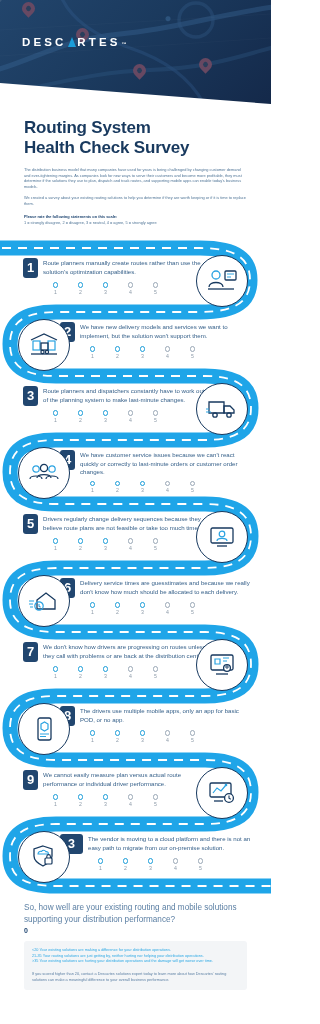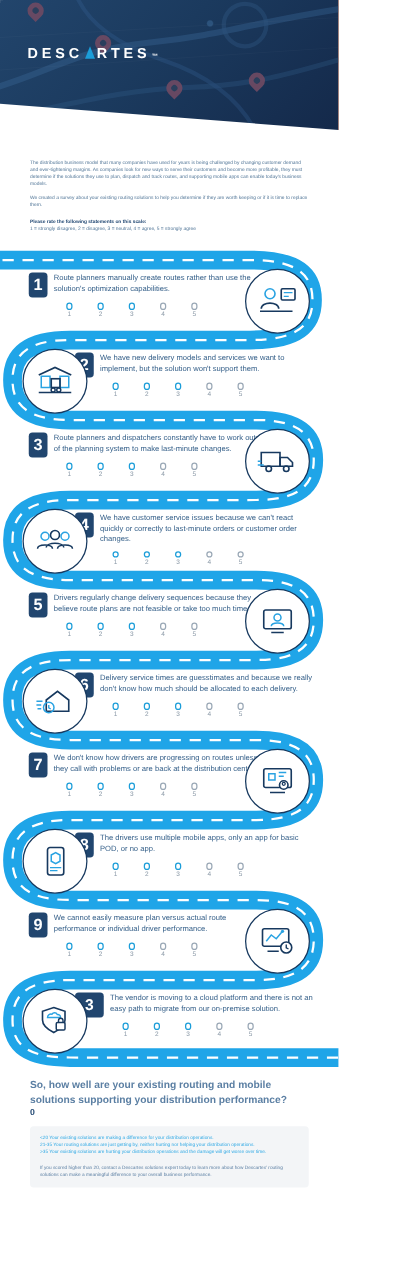--- a/index.html
+++ b/index.html
@@ -99,21 +99,21 @@
 
   .icon-circle{
     position:absolute;width:50px;height:50px;border-radius:50%;
     background:#fff;border:1.6px solid #17395f;
     display:flex;align-items:center;justify-content:center;
   }
 
   
   .result{padding:6px 24px 0 24px;}
   .result h2{
-    margin:0;font-size:8.2px;line-height:11.4px;font-weight:700;color:#5b7fa3;
+    margin:0;font-size:8.2px;line-height:11.4px;font-weight:400;color:#5b7fa3;
   }
   .score{margin:2px 0 0 0;font-size:7px;font-weight:700;color:#1d4470;}
   .legend{
     margin:7px 0 0 0;background:#f3f5f7;border-radius:3px;padding:7px 8px;
   }
   .legend p{margin:0;font-size:3.8px;line-height:5.6px;color:#2ea9e5;}
   .legend .note{margin-top:7px;color:#5b7fa3;}
   .cta-wrap{text-align:center;padding:16px 0 0 0;}
 </style>
 </head>
@@ -149,20 +149,24 @@
         <span>DESC</span>
           <span class="tri"></span>
           <span>RTES</span>
           <span class="tm">™</span>
       </span>
     </div>
     <div class="hero-cut"></div>
   </div>
 
   <div class="intro">
+    <h1>
+      <span>Routing System</span><br>
+      <span>Health Check Survey</span>
+    </h1>
     <p class="body-copy">The distribution business model that many companies have used for years is being challenged by changing customer demand and ever-tightening margins. As companies look for new ways to serve their customers and become more profitable, they must determine if the solutions they use to plan, dispatch and track routes, and supporting mobile apps can enable today's business models.</p>
     <p class="body-copy second">We created a survey about your existing routing solutions to help you determine if they are worth keeping or if it is time to replace them.</p>
     <p class="scale-lead">Please rate the following statements on this scale:</p>
     <p class="scale-vals">1 = strongly disagree, 2 = disagree, 3 = neutral, 4 = agree, 5 = strongly agree</p>
   </div>
 
   <div class="road-wrap">
 
     <svg class="road-svg" width="271" height="660" viewBox="0 0 271 660">
       <defs>

